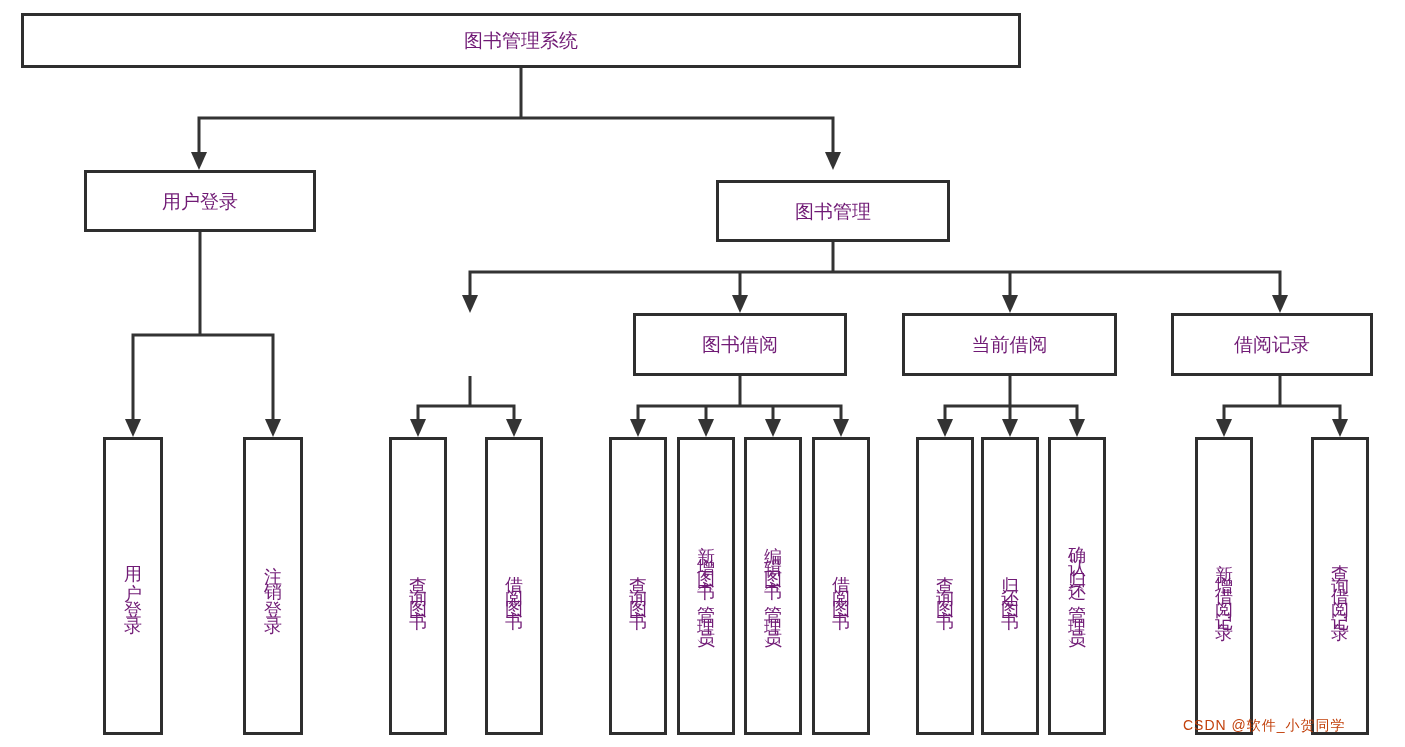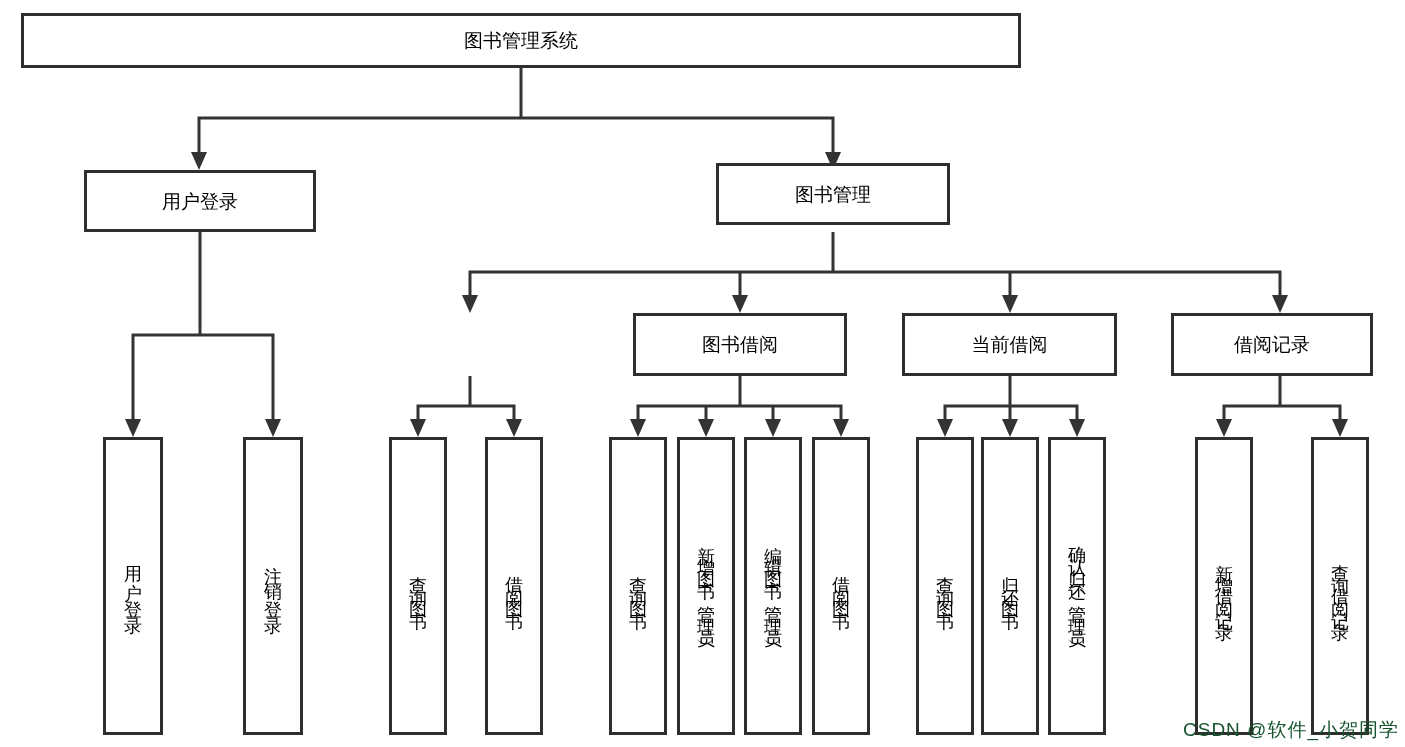--- a/index.html
+++ b/index.html
@@ -17,39 +17,39 @@
     width: 1405px; height: 747px;
   }
   .box {
     position: absolute;
     background: #ffffff;
     border: 3px solid #2e2e2e;
     box-sizing: border-box;
     display: flex;
     align-items: center;
     justify-content: center;
-    color: #000000;
+    color: #701a75;
     font-size: 19px;
     line-height: 1;
     white-space: nowrap;
   }
   .leaf {
     writing-mode: vertical-rl;
     text-orientation: upright;
     font-size: 18px;
     letter-spacing: 12px;
     white-space: normal;
   }
   .sp-wide { letter-spacing: 17px; }
   #watermark {
     position: absolute;
     left: 1183px;
     top: 717px;
-    font-size: 19px;
-    color: #14532d;
+    font-size: 14px;
+    color: #c2410c;
     letter-spacing: 1px;
     white-space: nowrap;
   }
 </style>
 </head>
 <body>
 
 <div id="canvas">
 
   <svg id="connectors" viewBox="0 0 1405 747" xmlns="http://www.w3.org/2000/svg">
@@ -100,21 +100,21 @@
       <path d="M1002 419 h16 l-8 18 z"></path>
       <path d="M1069 419 h16 l-8 18 z"></path>
       <path d="M1216 419 h16 l-8 18 z"></path>
       <path d="M1332 419 h16 l-8 18 z"></path>
     </g>
   </svg>
 
   <div class="box" style="left:21px; top:13px; width:1000px; height:55px;">图书管理系统</div>
 
   <div class="box" style="left:84px; top:170px; width:232px; height:62px;">用户登录</div>
-  <div class="box" style="left:716px; top:163px; width:234px; height:62px;">图书管理</div>
+  <div class="box" style="left:716px; top:180px; width:234px; height:62px;">图书管理</div>
 
   <div class="box" style="left:633px; top:313px; width:214px; height:63px;text-align:right;">图书借阅</div>
   <div class="box" style="left:902px; top:313px; width:215px; height:63px;">当前借阅</div>
   <div class="box" style="left:1171px; top:313px; width:202px; height:63px;">借阅记录</div>
 
   <div class="box leaf sp-wide" style="left:103px; top:437px; width:60px; height:298px;">用户登录</div>
   <div class="box leaf sp-wide" style="left:243px; top:437px; width:60px; height:298px;">注销登录</div>
 
   <div class="box leaf" style="left:389px; top:437px; width:58px; height:298px;">查询图书</div>
   <div class="box leaf" style="left:485px; top:437px; width:58px; height:298px;">借阅图书</div>

